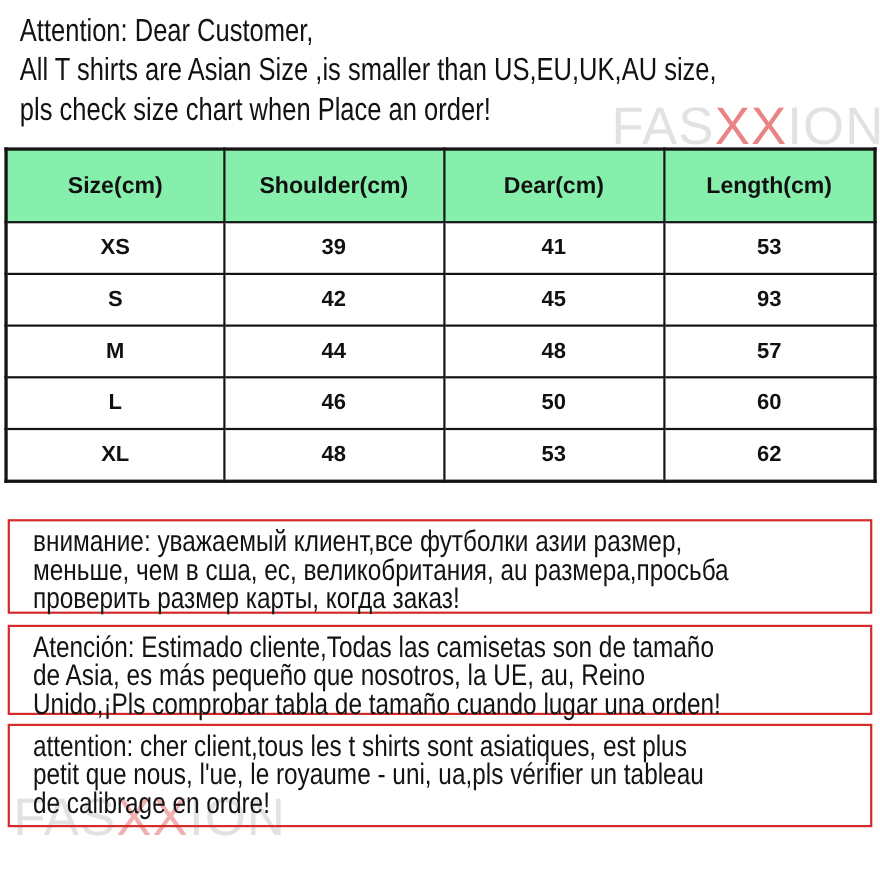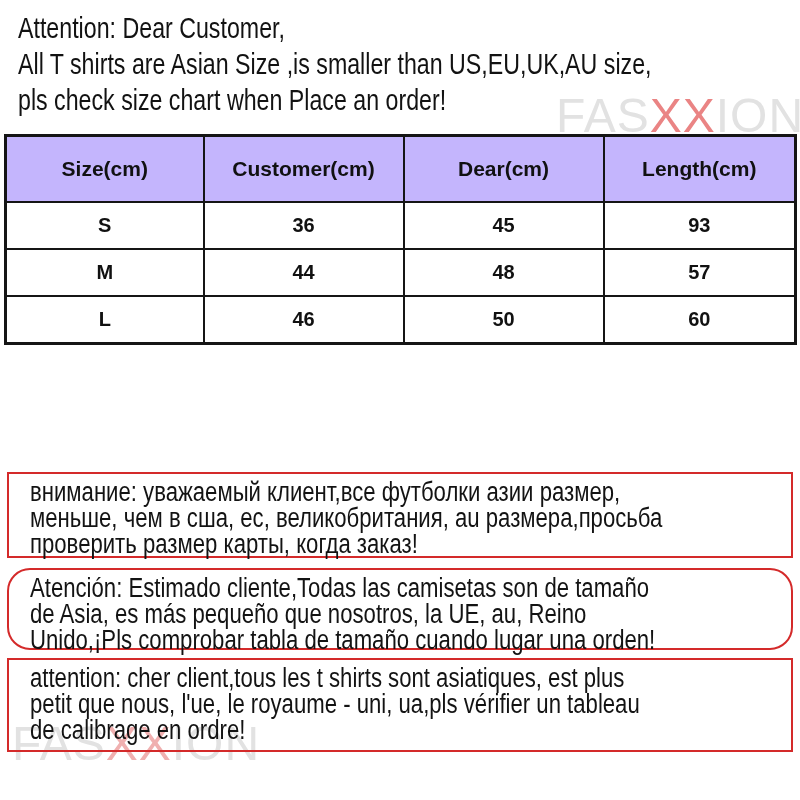--- a/index.html
+++ b/index.html
@@ -20,30 +20,30 @@
   
   .size-table{
     position:absolute;left:4px;top:134px;width:790px;z-index:1;
     border-collapse:collapse;table-layout:fixed;background:#ffffff;
     border:3px solid #151515;
   }
   .size-table th,.size-table td{
     border:2px solid #151515;text-align:center;vertical-align:middle;
     font-weight:bold;color:#111111;
   }
-  .size-table th{height:62px;font-size:21px;background:#c4b5fd;}
+  .size-table th{height:62px;font-size:21px;background:#86efac;}
   .size-table td{height:43px;font-size:20px;background:#ffffff;}
   
   .notice{
     position:absolute;left:7px;width:786px;box-sizing:border-box;z-index:1;
     border:2px solid #d42a2a;background:transparent;
     padding:5px 0 0 21px;
   }
   .notice-ru{top:472px;height:86px;}
-  .notice-es{top:568px;height:82px;border-radius:23px;}
+  .notice-es{top:568px;height:82px;}
   .notice-fr{top:658px;height:94px;}
   .notice-text{transform:scaleX(0.82);transform-origin:0 0;}
   .notice-line{font-size:27px;line-height:26px;white-space:nowrap;color:#131313;}
 </style>
 </head>
 <body>
 
 <div class="wm wm-top">
   <span class="wm-gray">FAS</span><span class="wm-red">XX</span><span class="wm-gray">ION</span>
 </div>
@@ -61,43 +61,55 @@
 <table class="size-table">
   <colgroup>
     <col style="width:198px">
       <col style="width:200px">
       <col style="width:200px">
       <col style="width:192px">
   </colgroup>
   <thead>
     <tr>
       <th>Size(cm)</th>
-      <th>Customer(cm)</th>
+      <th>Shoulder(cm)</th>
       <th>Dear(cm)</th>
       <th>Length(cm)</th>
     </tr>
   </thead>
   <tbody>
     <tr>
+      <td>XS</td>
+      <td>39</td>
+      <td>41</td>
+      <td>53</td>
+    </tr>
+    <tr>
       <td>S</td>
-      <td>36</td>
+      <td>42</td>
       <td>45</td>
       <td>93</td>
     </tr>
     <tr>
       <td>M</td>
       <td>44</td>
       <td>48</td>
       <td>57</td>
     </tr>
     <tr>
       <td>L</td>
       <td>46</td>
       <td>50</td>
       <td>60</td>
+    </tr>
+    <tr>
+      <td>XL</td>
+      <td>48</td>
+      <td>53</td>
+      <td>62</td>
     </tr>
   </tbody>
 </table>
 
 <div class="notice notice-ru">
   <div class="notice-text">
     <div class="notice-line">внимание: уважаемый клиент,все футболки азии размер,</div>
     <div class="notice-line">меньше, чем в сша, ес, великобритания, au размера,просьба</div>
     <div class="notice-line">проверить размер карты, когда заказ!</div>
   </div>

